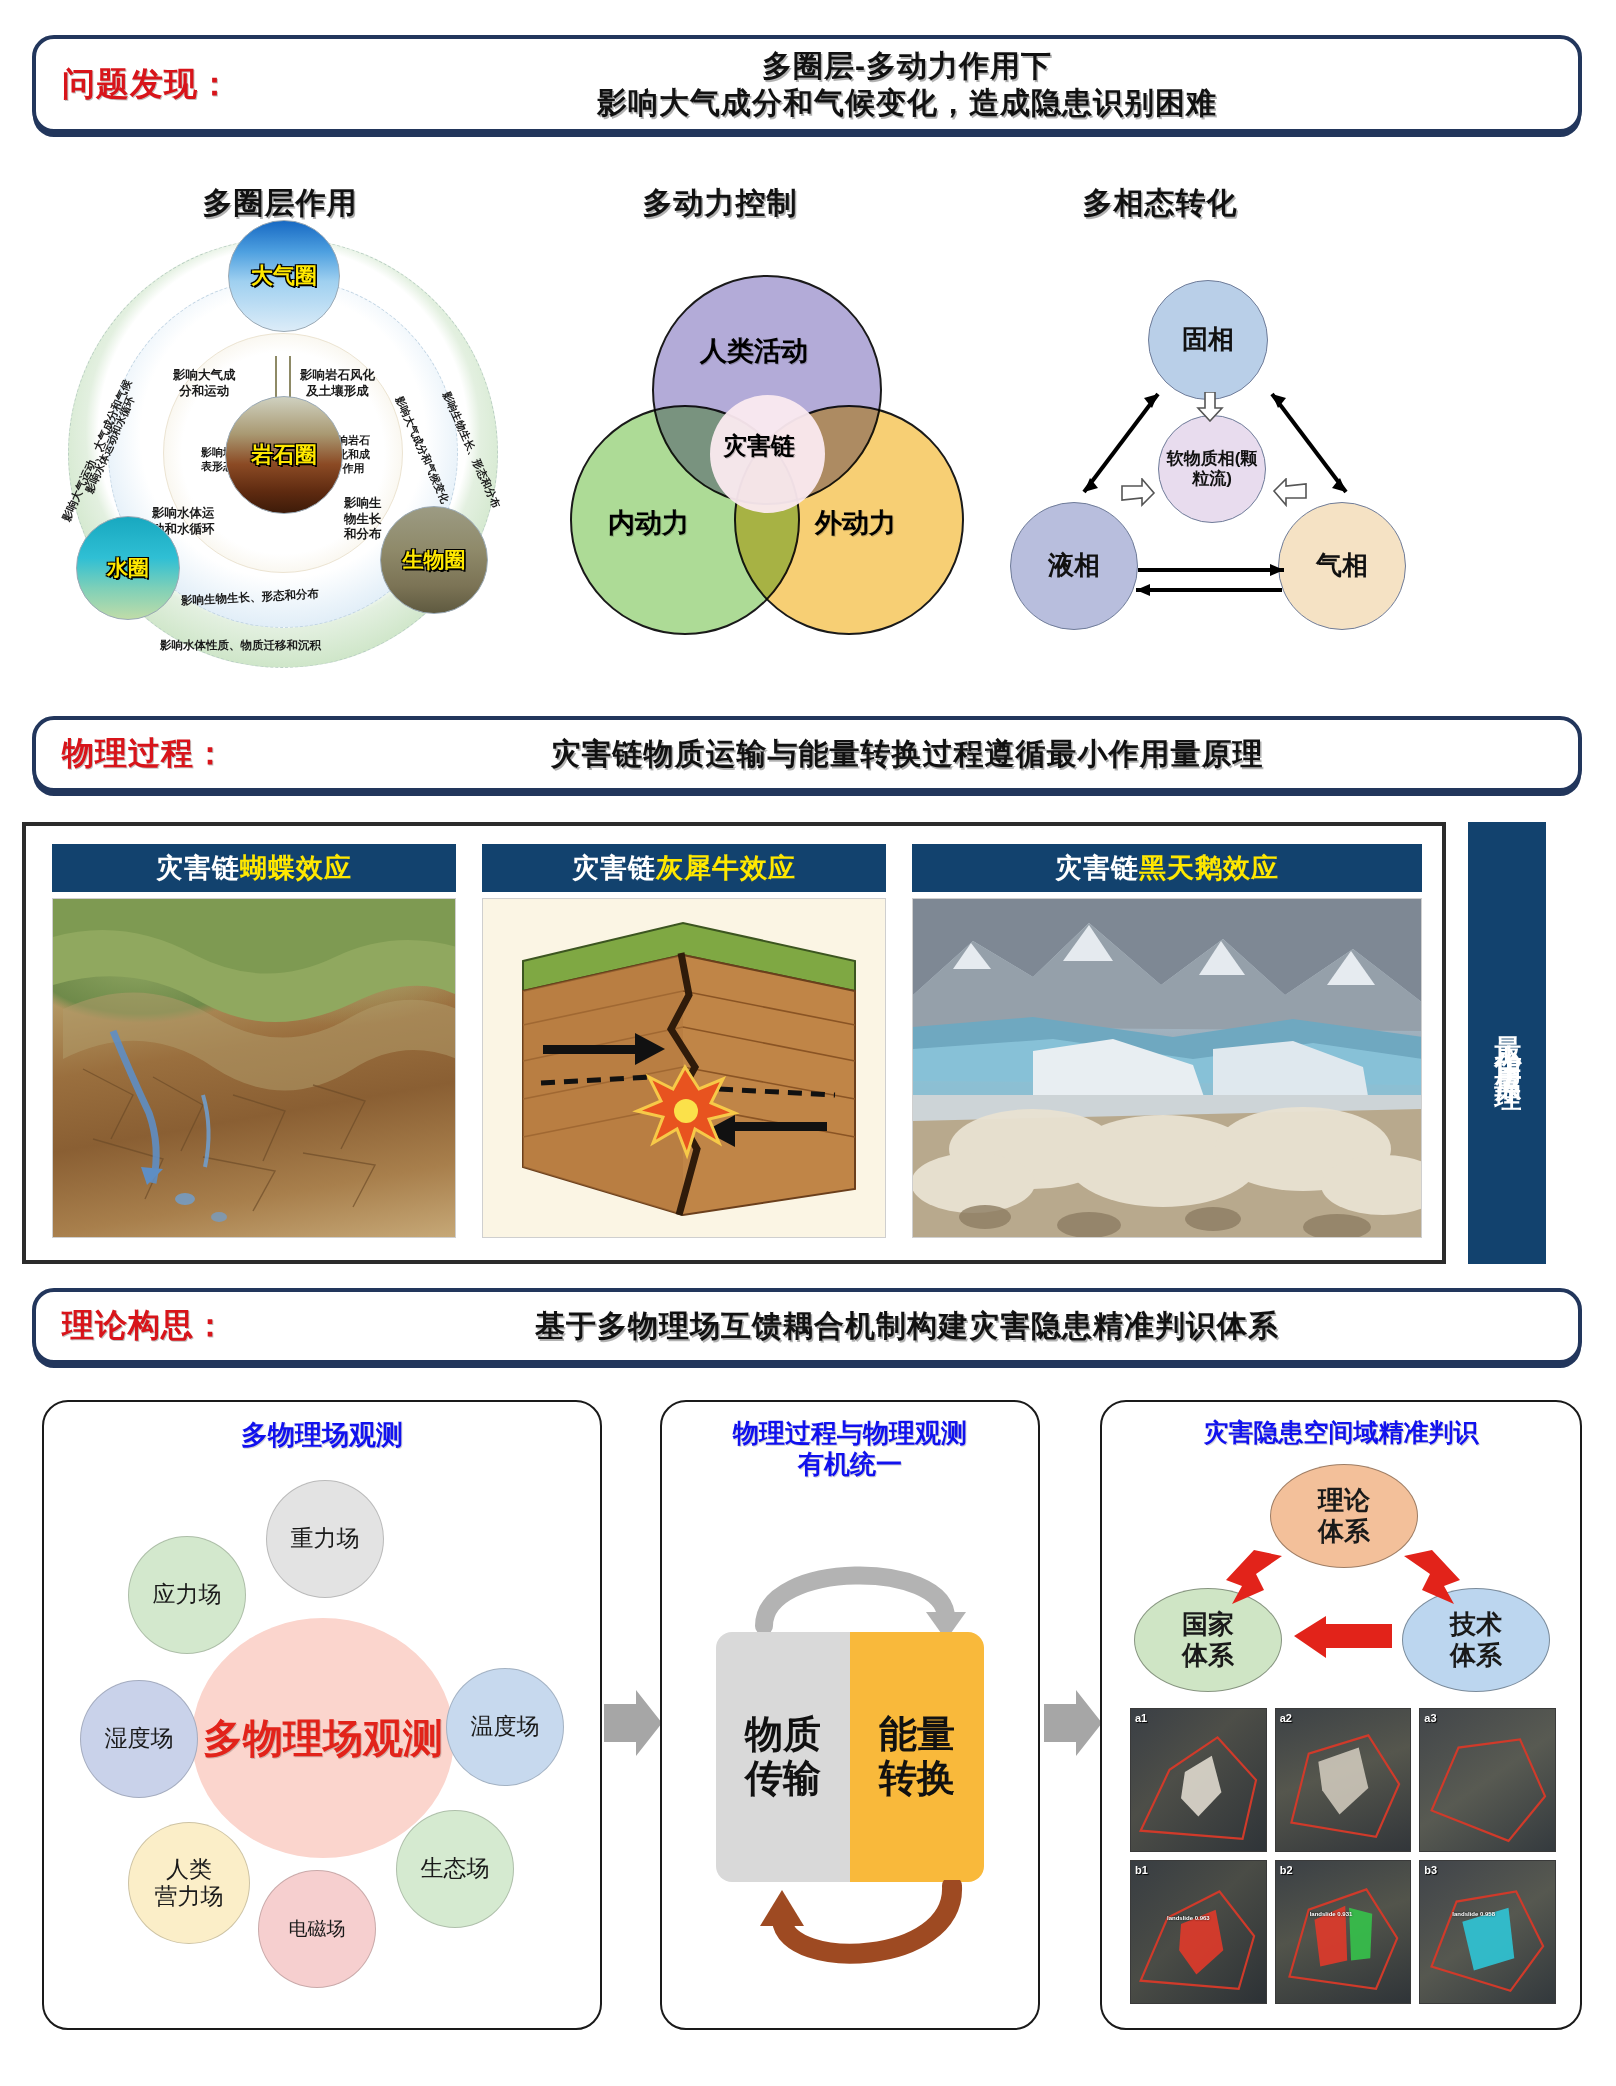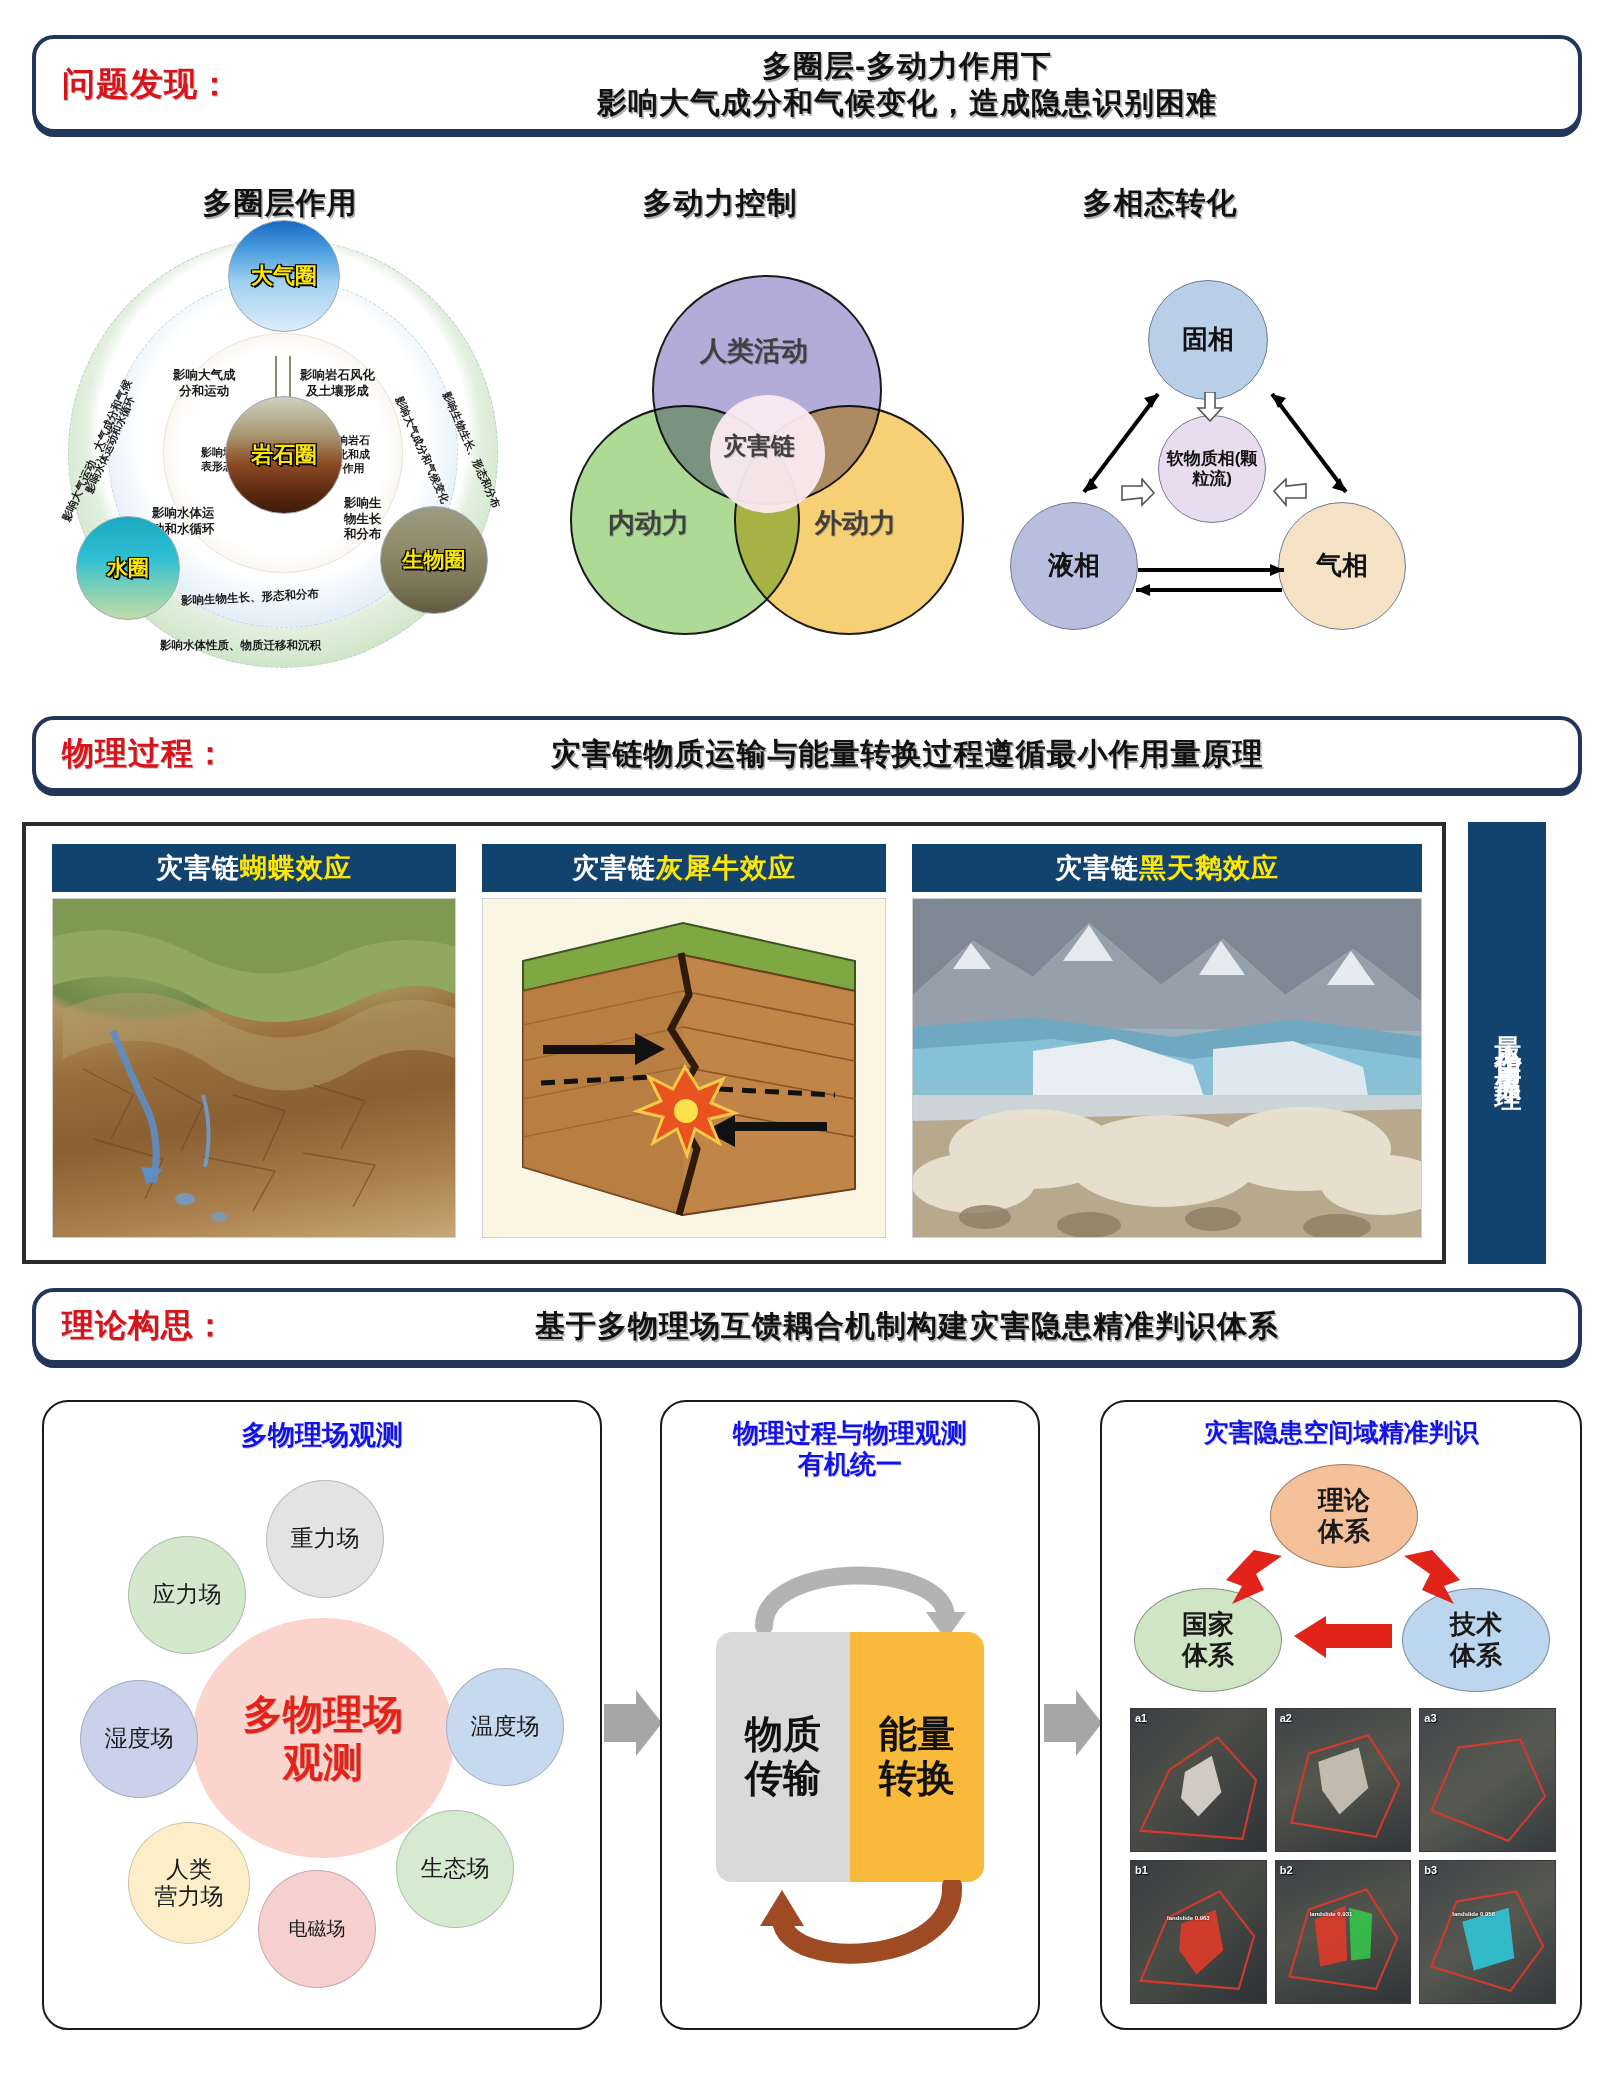--- a/index.html
+++ b/index.html
@@ -95,21 +95,21 @@
   }
 
   
   .venn-circle {
     position: absolute; border-radius: 50%;
     border: 2.5px solid #1a1a1a;
     display: flex; align-items: flex-start; justify-content: center;
     mix-blend-mode: multiply;
   }
   .venn-label {
-    position: absolute; font-weight: bold; color: #404040;
+    position: absolute; font-weight: bold; color: #000000;
     text-shadow: 1px 1px 0 rgba(0,0,0,.2);
     white-space: nowrap;
   }
 
   
   .phase-node {
     position: absolute; border-radius: 50%;
     border: 1.5px solid #6f7c99;
     display: flex; align-items: center; justify-content: center;
     font-weight: bold; color: #111; text-align: center; line-height: 1.2;
@@ -152,21 +152,21 @@
   }
   .field-bubble {
     position: absolute; border-radius: 50%;
     display: flex; align-items: center; justify-content: center;
     text-align: center; line-height: 1.18; color: #1a1a1a;
     border: 1px solid rgba(0,0,0,.18);
   }
   .center-bubble {
     position: absolute; border-radius: 50%;
     background: #fbd5cd;
-    display: flex; flex-direction: column;
+    display: flex; flex-direction: row;
     align-items: center; justify-content: center;
     color: #e2231a; font-weight: bold; line-height: 1.2;
     text-shadow: 1px 1px 0 rgba(0,0,0,.18);
   }
 
   .mat-block, .eng-block {
     position: absolute; border-radius: 16px;
     display: flex; align-items: center; justify-content: center;
     font-weight: bold; color: #111; text-align: center; line-height: 1.15;
   }

